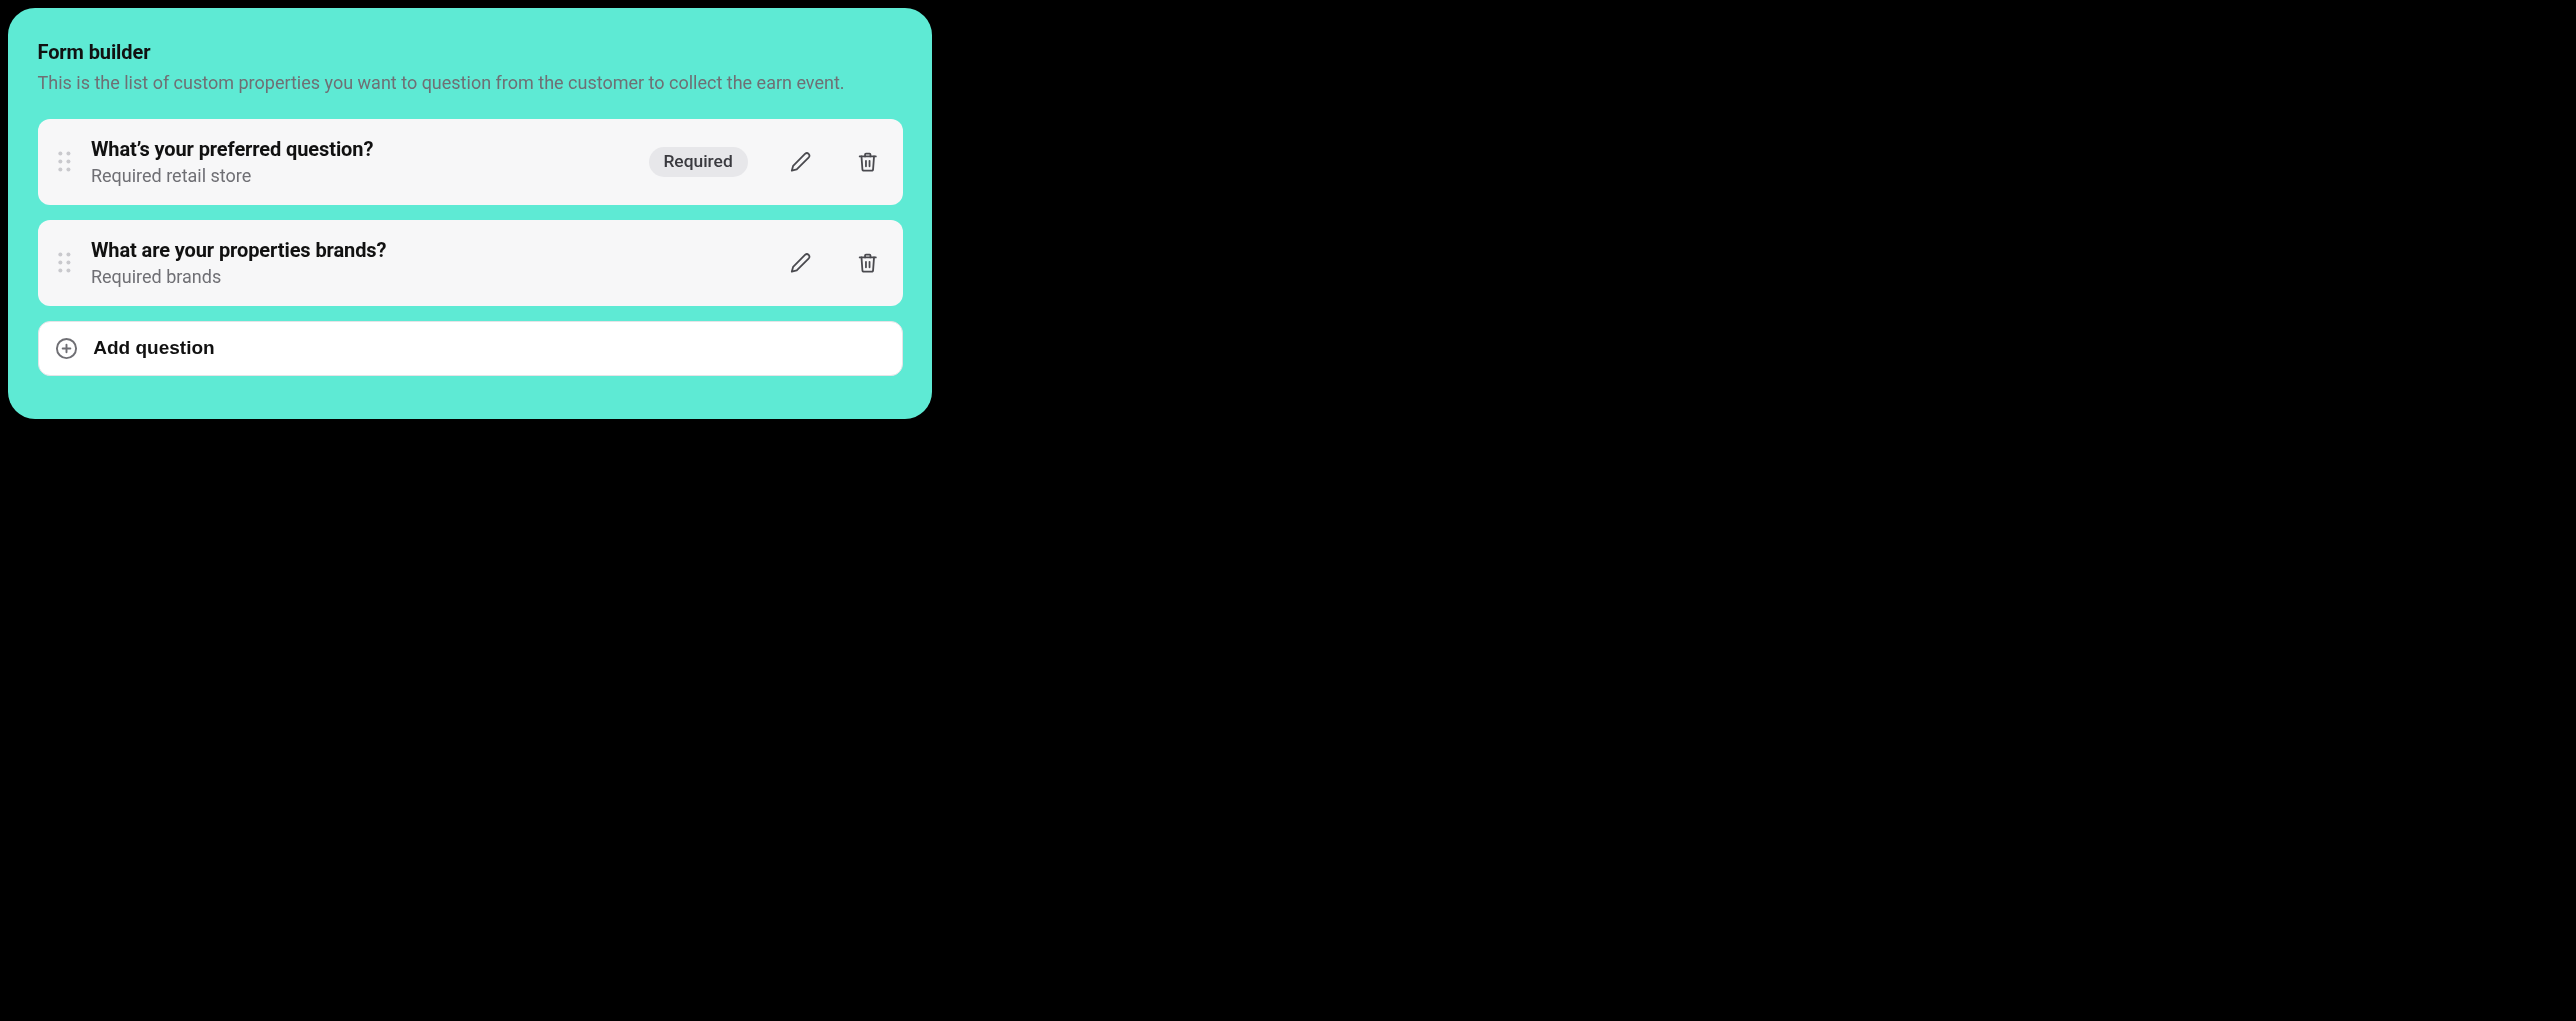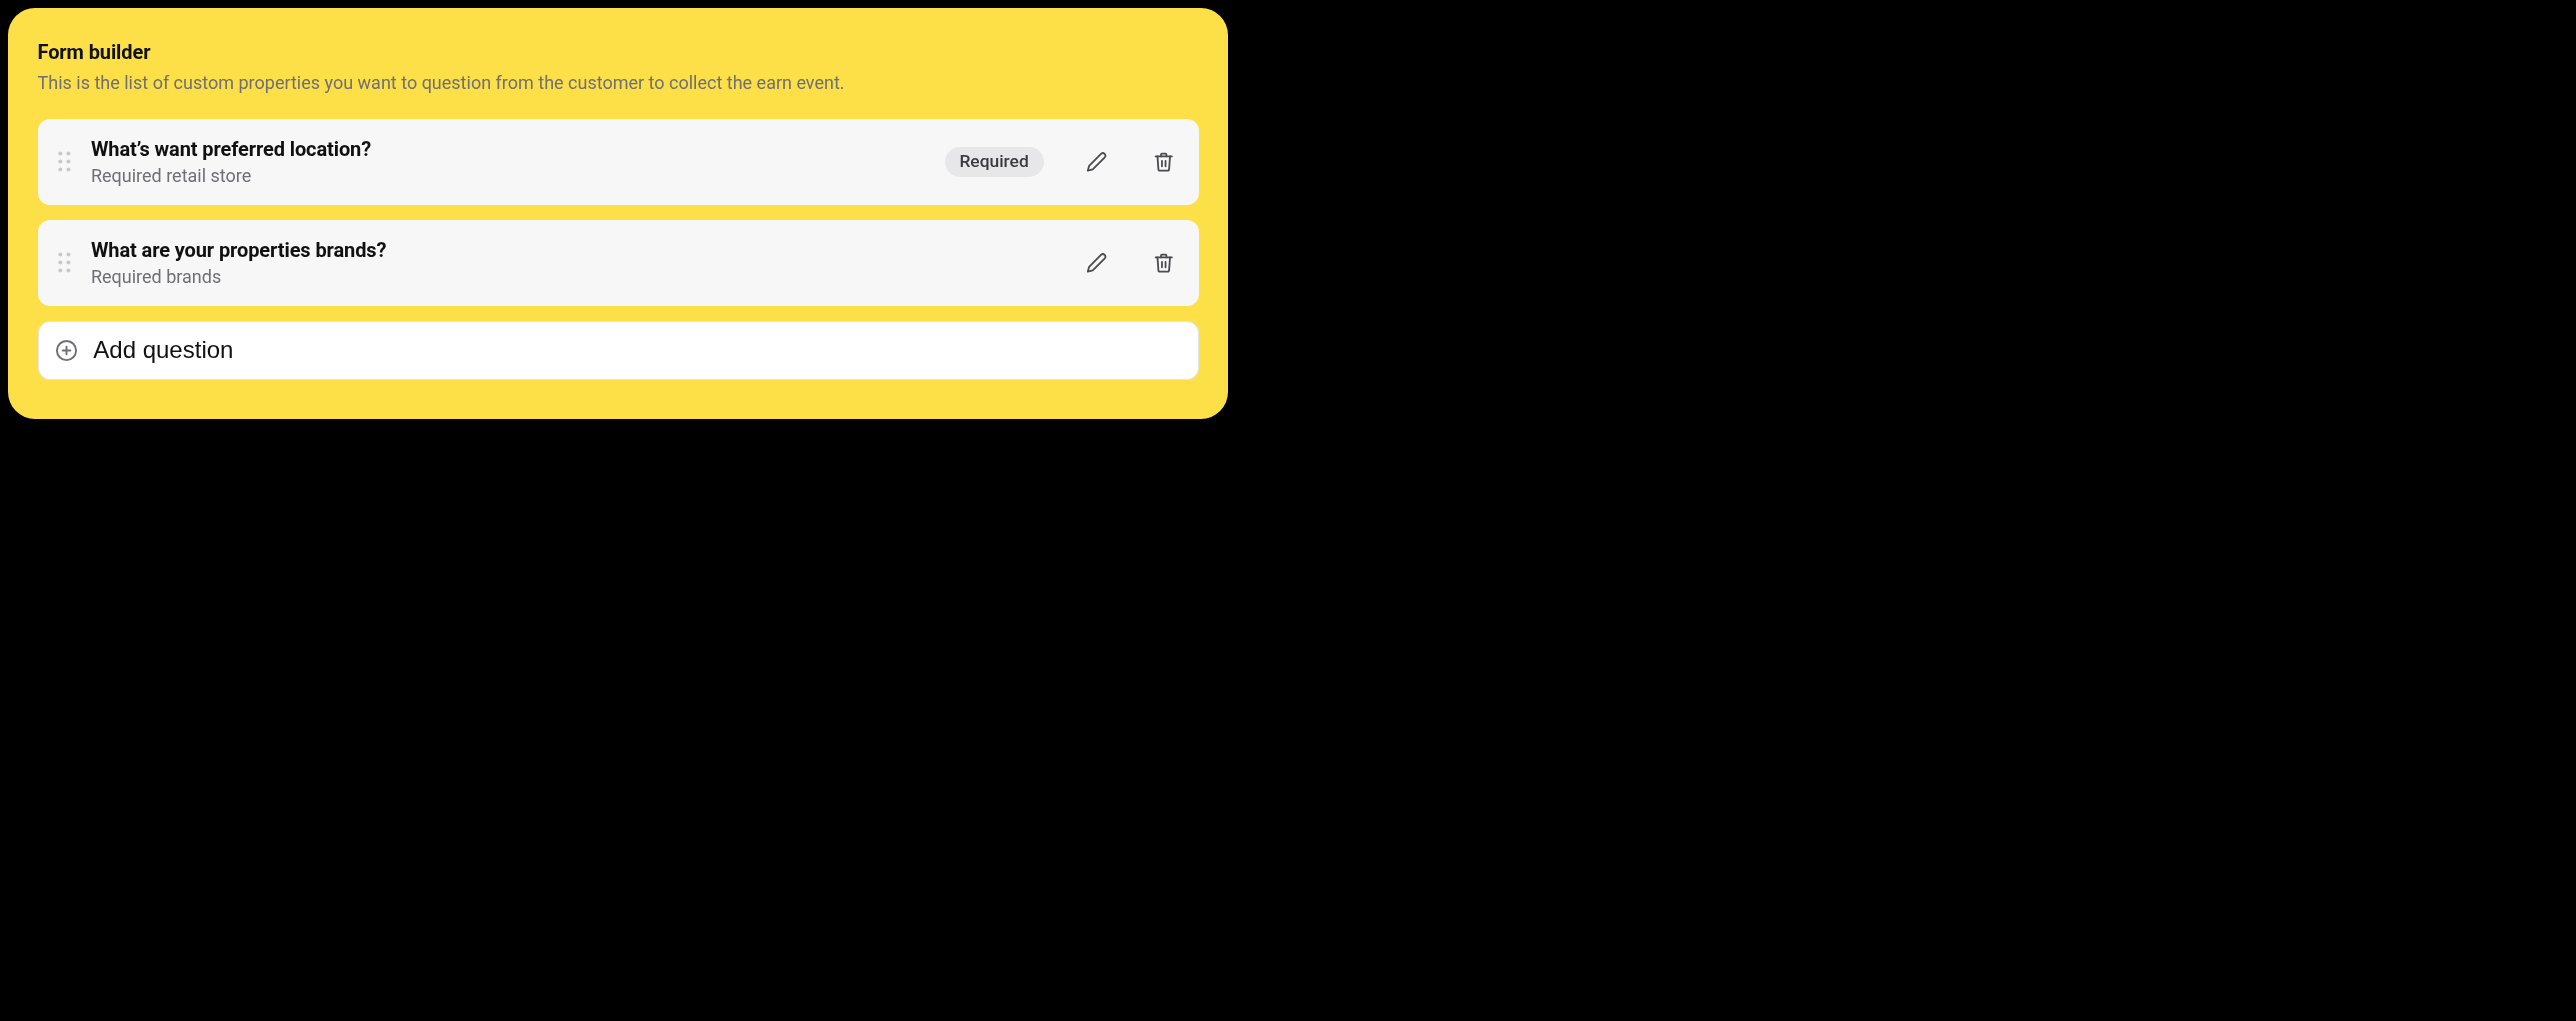--- a/index.html
+++ b/index.html
@@ -12,23 +12,23 @@
   .stage {
     width: 2576px;
     height: 1022px;
     background: #000;
     position: relative;
   }
   .card {
     position: absolute;
     left: 8px;
     top: 8px;
-    width: 1220px;
+    width: 924px;
     height: 411px;
-    background: #fde047;
+    background: #5eead4;
     border-radius: 27px;
     padding: 32px 29.5px 29.5px 29.5px;
   }
   .section-title {
     font-size: 20px;
     font-weight: 700;
     color: #111;
     letter-spacing: -0.1px;
     margin-bottom: 6.7px;
   }
@@ -123,22 +123,22 @@
   }
   .add-icon-wrap {
     width: 24px;
     height: 24px;
     display: flex;
     align-items: center;
     justify-content: center;
     color: #6f6f74;
   }
   .add-label {
-    font-size: 24px;
-    font-weight: 400;
+    font-size: 19px;
+    font-weight: 700;
     color: #111;
   }
 </style>
 </head>
 <body>
 
 <div class="stage">
   <div class="card">
 
     <h2 class="section-title">Form builder</h2>
@@ -152,21 +152,21 @@
           <svg width="14.8" height="23" viewBox="0 0 22 34" fill="currentColor" aria-hidden="true">
             <circle cx="5" cy="5" r="3"></circle>
               <circle cx="17" cy="5" r="3"></circle>
             <circle cx="5" cy="17" r="3"></circle>
               <circle cx="17" cy="17" r="3"></circle>
             <circle cx="5" cy="29" r="3"></circle>
               <circle cx="17" cy="29" r="3"></circle>
           </svg>
         </div>
         <div class="q-texts">
-          <div class="q-title">What’s want preferred location?</div>
+          <div class="q-title">What’s your preferred question?</div>
           <div class="q-sub">Required retail store</div>
         </div>
         <div class="row-actions">
           <span class="badge">Required</span>
           <button class="icon-btn" aria-label="Edit">
             <span>
               <svg width="21.5" height="21.5" viewBox="0 0 24 24" fill="none" stroke="currentColor" stroke-width="2" stroke-linecap="round" stroke-linejoin="round">
                 <path d="M17 3a2.85 2.85 0 0 1 4 4L7.5 20.5 2 22l1.5-5.5L17 3z"></path>
               </svg>
             </span>

